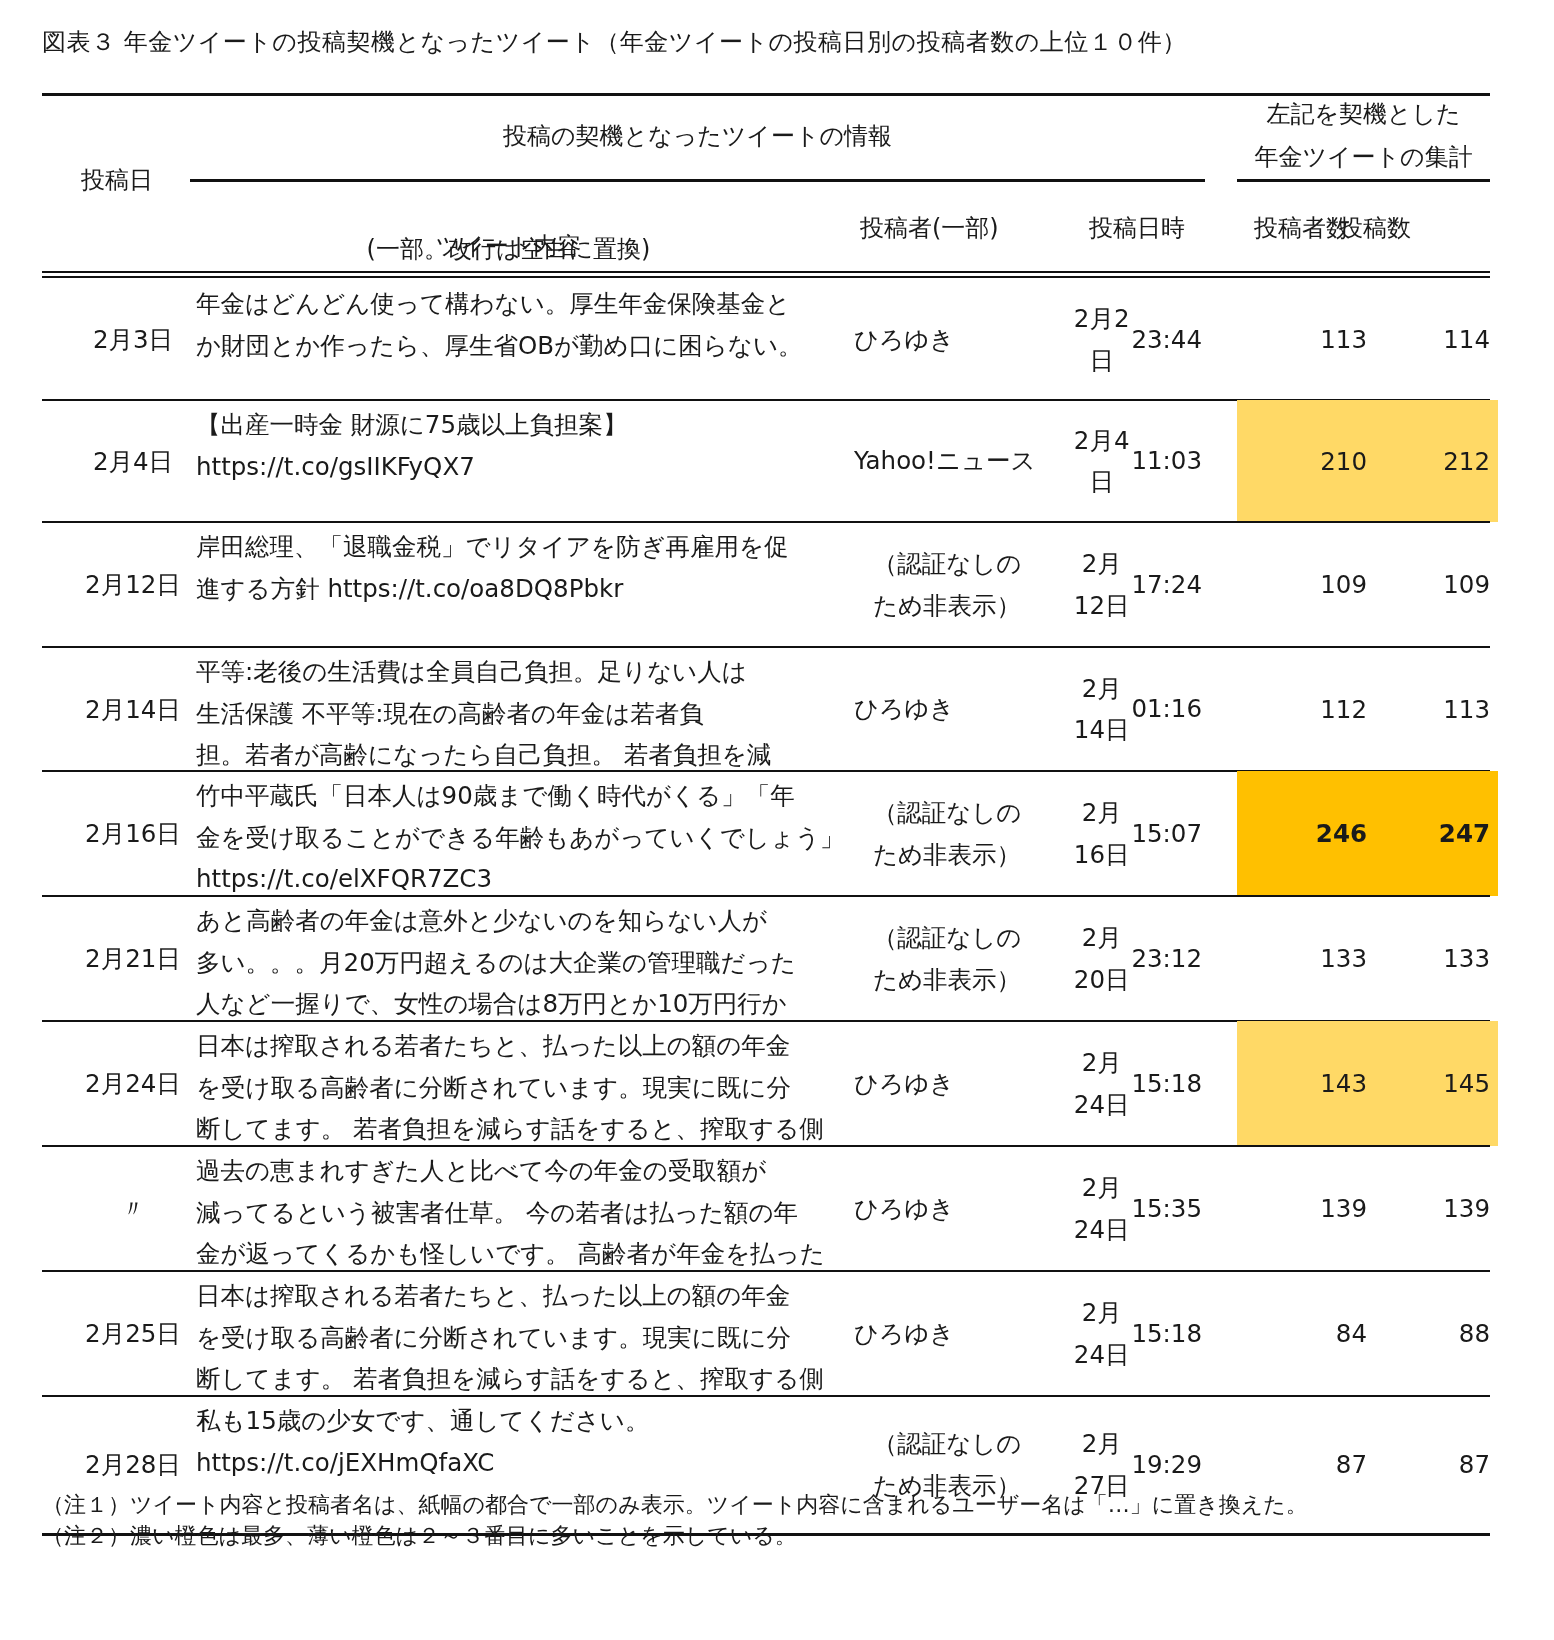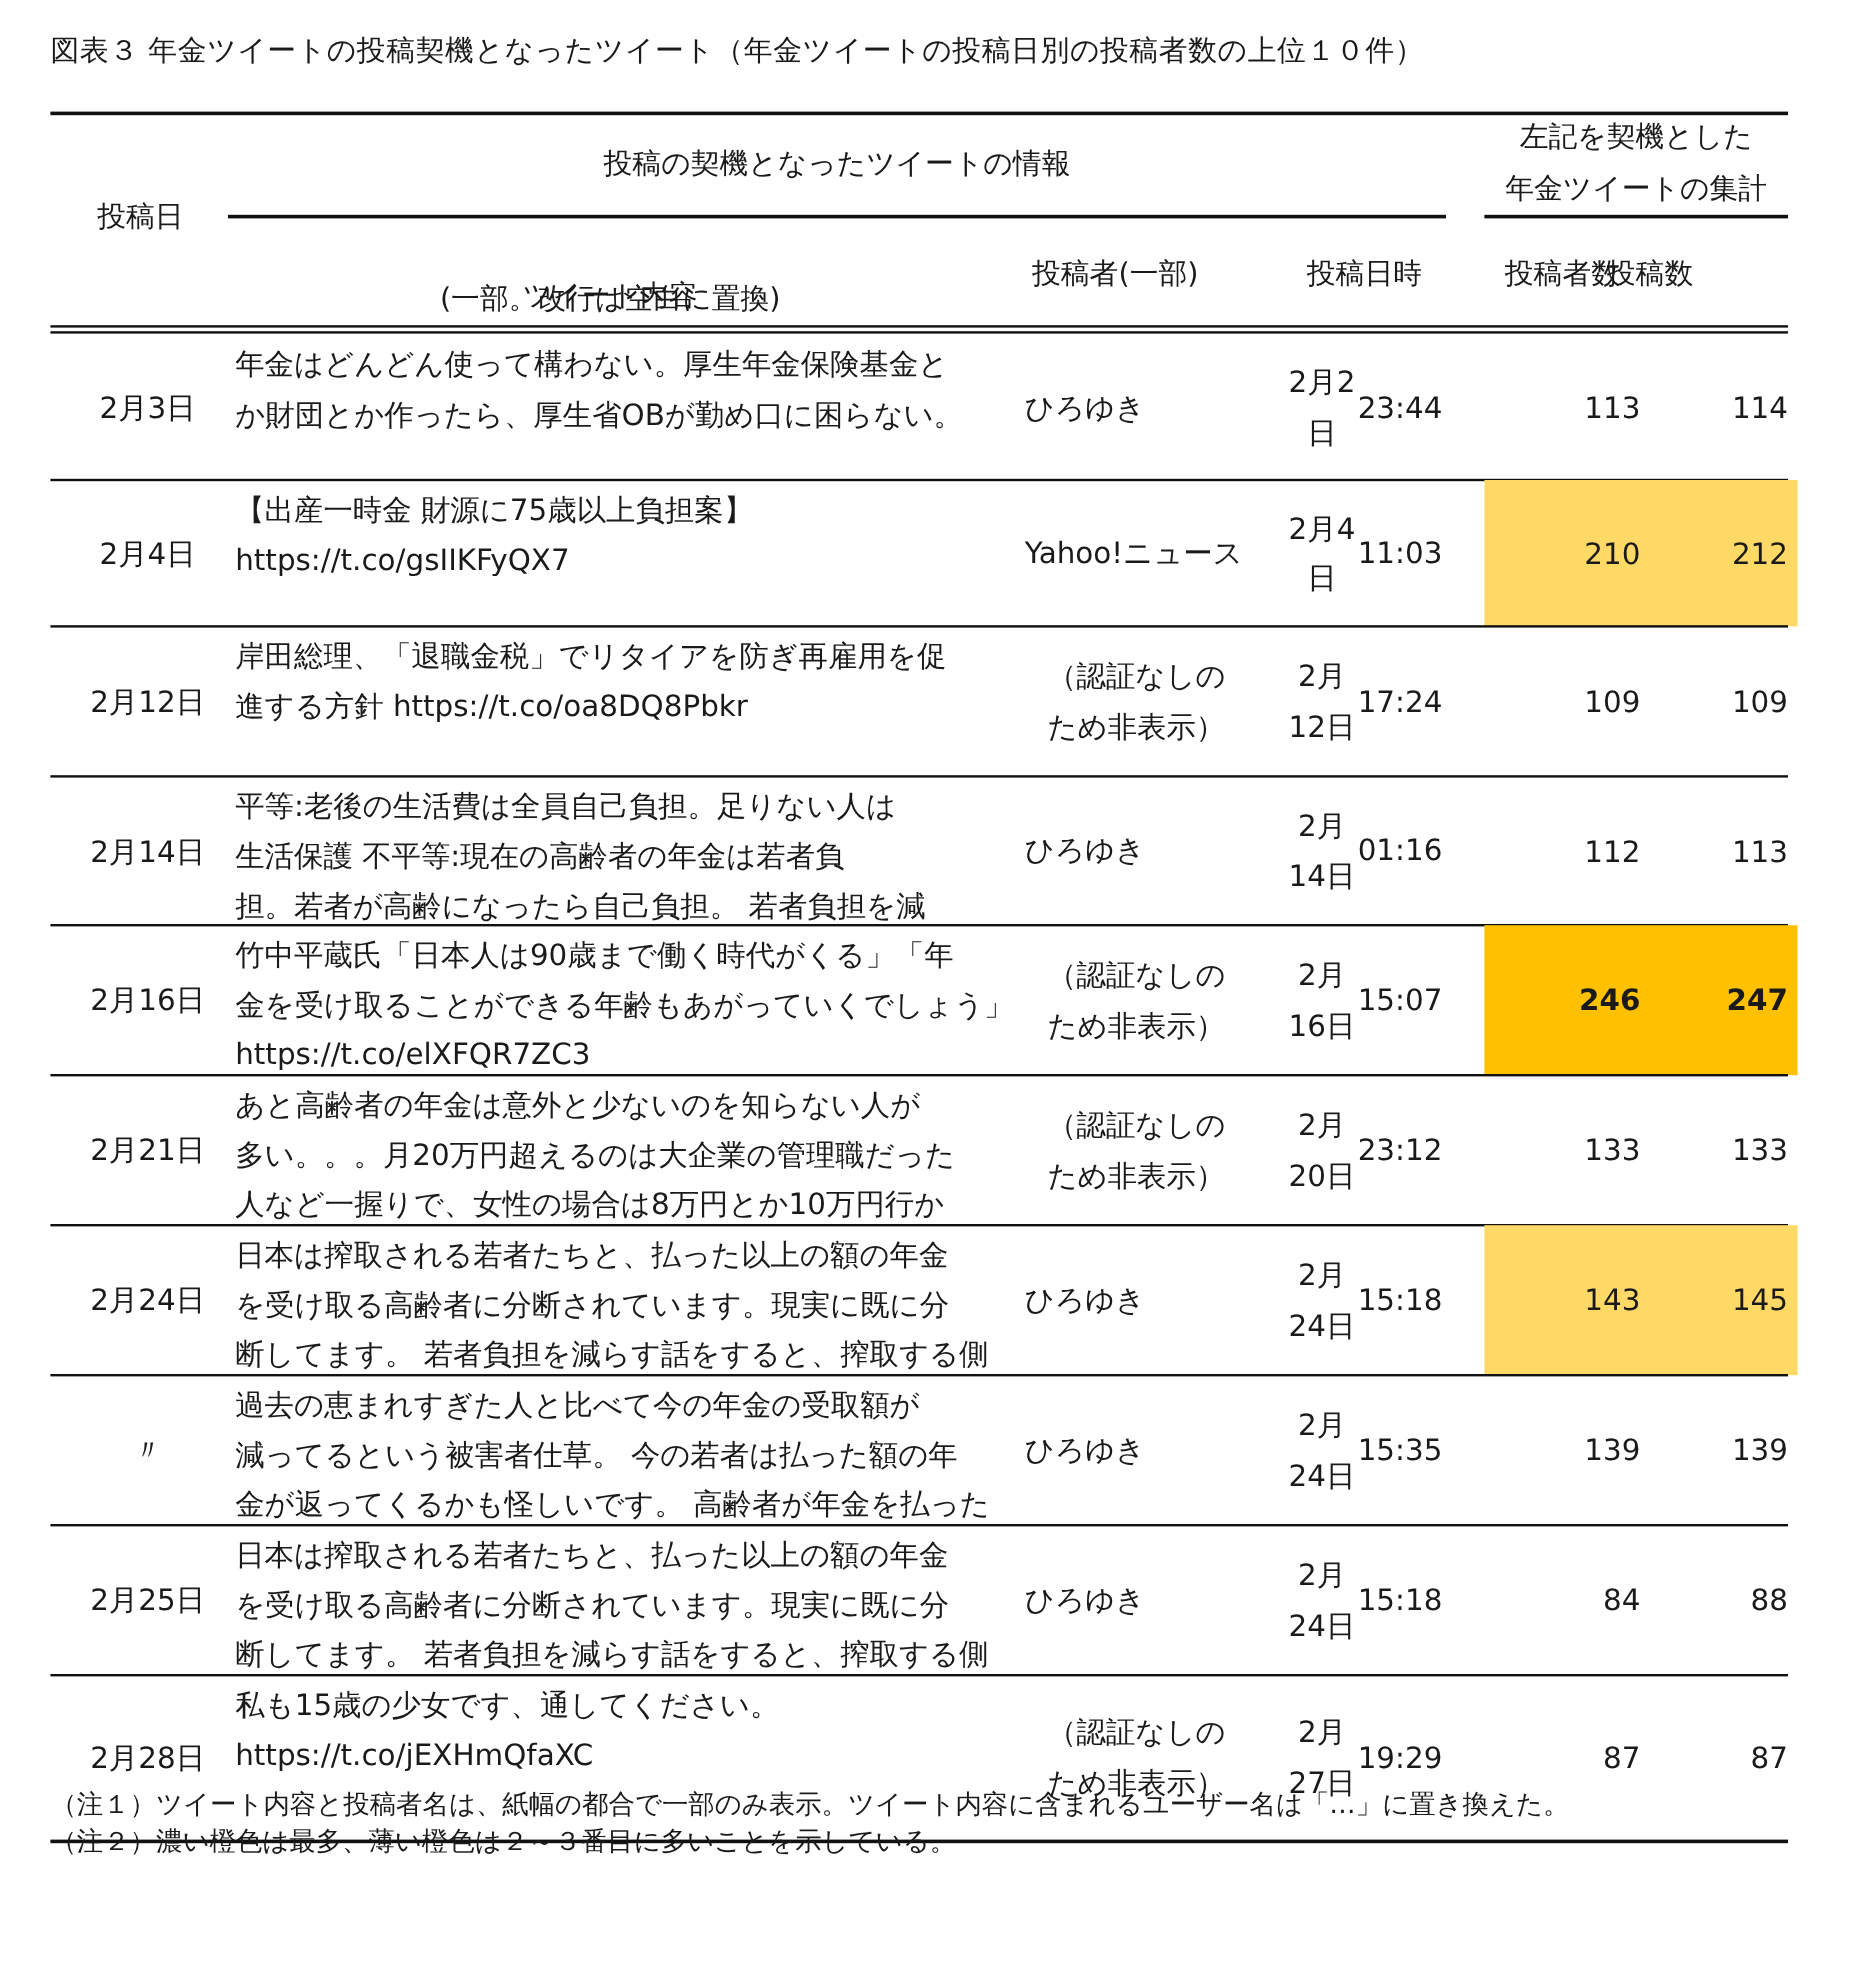--- a/index.html
+++ b/index.html
@@ -2,21 +2,21 @@
 <html><head>
 <meta charset="utf-8">
 <style>
   html, body { margin:0; padding:0; background:#ffffff; }
   body { width:1554px; height:1640px; position:relative; font-family:"DejaVu Sans","Liberation Sans",sans-serif; color:#1a1a1a; overflow:hidden; }
   .title { position:absolute; left:42px; top:26px; font-size:24px; letter-spacing:0.5px; white-space:nowrap; }
   .rule { position:absolute; background:#111; }
   .hdr { position:absolute; font-size:24px; white-space:nowrap; text-align:center; }
   .row { position:absolute; left:42px; width:1448px; }
   .row .cell { position:absolute; top:0; bottom:0; display:flex; align-items:center; font-size:24.5px; }
-  .c-date { left:6px; width:150px; justify-content:center;text-align:right; }
+  .c-date { left:16px; width:150px; justify-content:center;text-align:right; }
   .c-tweet { left:154px; width:660px; align-items:flex-start !important; padding-top:4px; line-height:41.5px; }
   .c-tweet .line { display:block; white-space:nowrap; overflow:hidden; }
   .c-author { left:800px; width:210px; justify-content:flex-start; padding-left:12px; line-height:41.5px; }
   .c-author.center { justify-content:center; padding-left:0; text-align:center; }
   .c-dt { left:1030px; width:130px; flex-direction:row; justify-content:space-between; line-height:41.5px; text-align:center; }
   .c-n1 { left:1195px; width:130px; justify-content:flex-end; padding-right:8px; }
   .c-n2 { left:1325px; width:123px; justify-content:flex-end; padding-right:6px; }
   .hl-light { background:#FFD966; }
   .hl-dark { background:#FFC000; font-weight:bold; }
   .hl-box { position:absolute; top:0; bottom:0; left:1195px; width:261px; }

